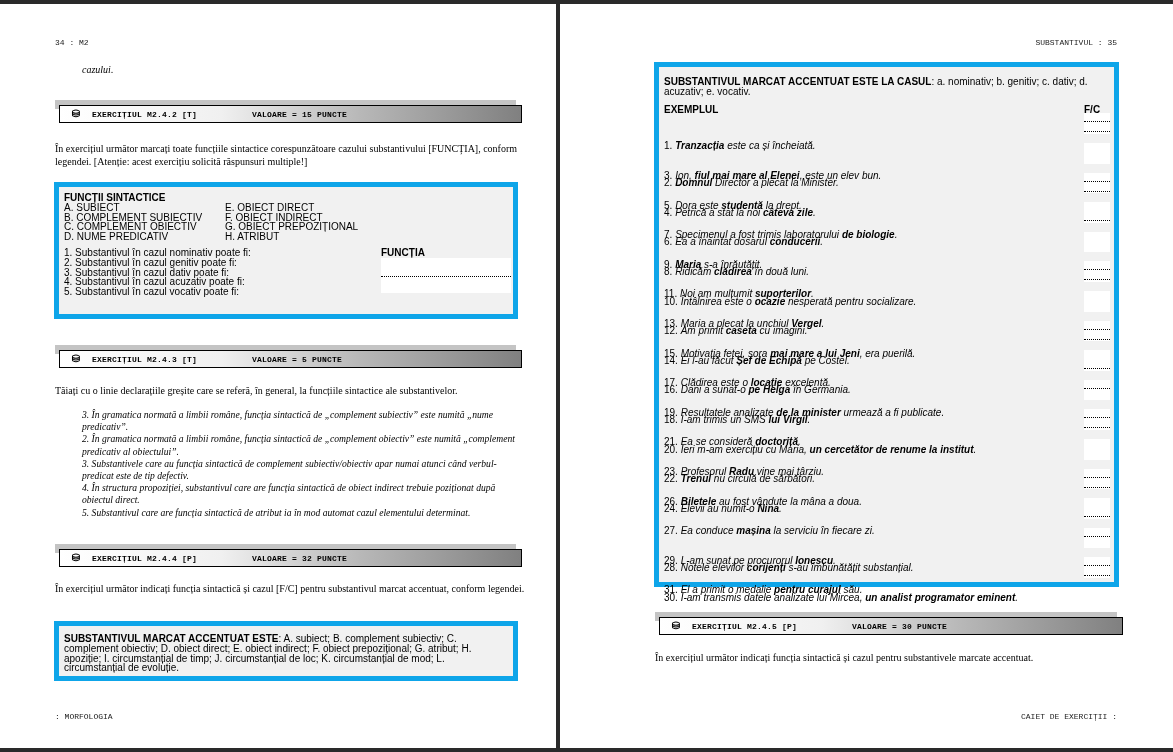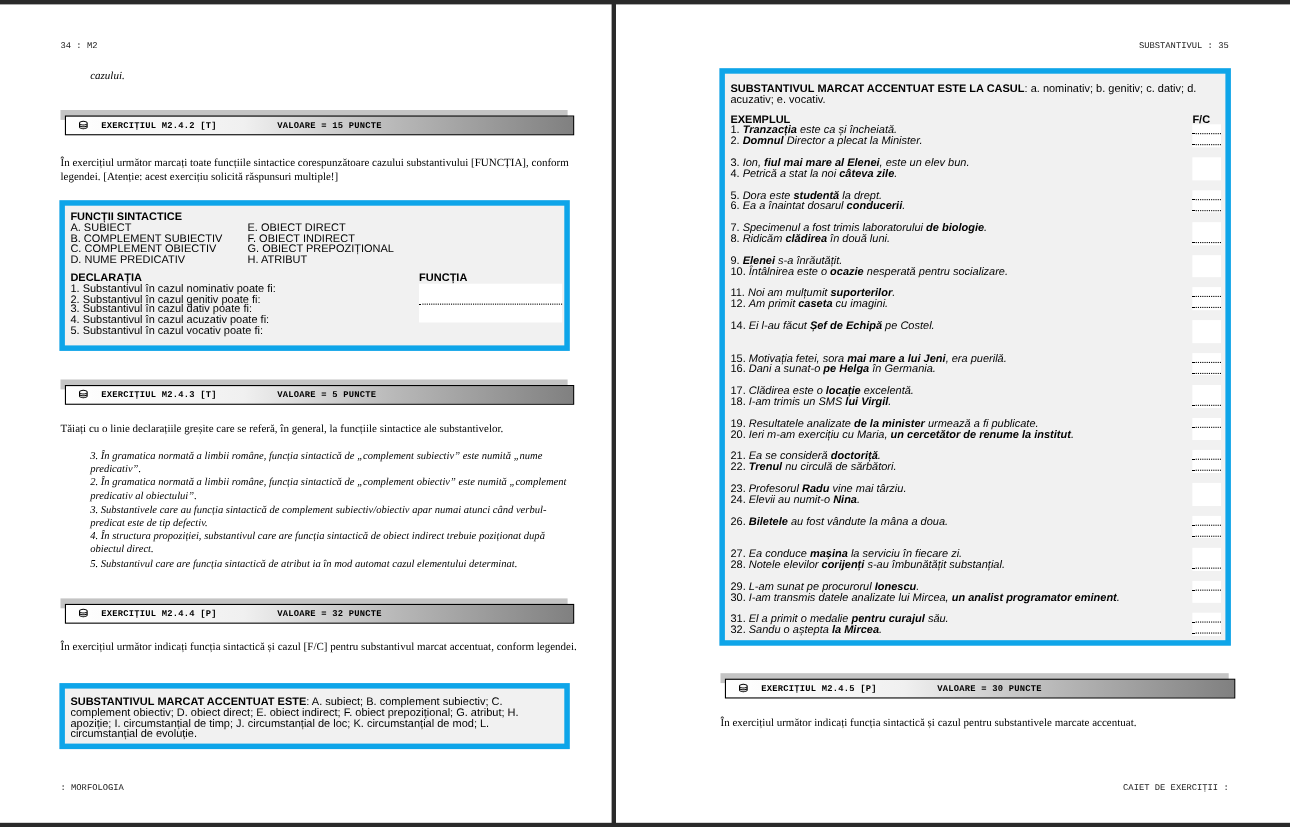--- a/index.html
+++ b/index.html
@@ -18,21 +18,21 @@
   .ex-head .title { width:160px; }
   .box { position:absolute; border:5px solid #0ea5e9; background:#f1f1f1; font-family:Liberation Sans, sans-serif; font-size:10px; line-height:9.8px; box-sizing:border-box; }
   .b { font-weight:bold; }
   .grid3 { display:grid; grid-template-columns:161px 157px auto; }
   .answer-area { background:#fff; }
   .dots { border-bottom:1px dotted #000; }
   .italic { font-style:italic; }
   .list-items div { margin:0; }
   .fc-cell { position:absolute; width:26px; background:#fff; }
   .fc-dot { position:absolute; left:0; width:26px; border-bottom:1px dotted #000; height:0; }
-  .ex-line { white-space:nowrap; }
+  .ex-line { white-space:nowrap;margin-top:27px; }
 </style>
 </head>
 <body>
 
 <div class="page page-left">
   <div class="run-head" style="left:55px; top:34px;">34 : M2</div>
   <div class="serif-par italic" style="left:82px; top:60px;">cazului.</div>
 
   <div class="ex-head" style="left:55px; top:96px; width:467px;">
     <div class="shadow"></div>
@@ -54,21 +54,20 @@
         <div>D. NUME PREDICATIV</div>
       </div>
       <div>
         <div>E. OBIECT DIRECT</div>
         <div>F. OBIECT INDIRECT</div>
         <div>G. OBIECT PREPOZIȚIONAL</div>
         <div>H. ATRIBUT</div>
       </div>
     </div>
     <div style="position:relative; margin-top:6px;">
-      <div class="b">DECLARAȚIA</div>
       <div class="b" style="position:absolute; left:317px; top:0;">FUNCȚIA</div>
       <div>1. Substantivul în cazul nominativ poate fi:</div>
       <div>2. Substantivul în cazul genitiv poate fi:</div>
       <div>3. Substantivul în cazul dativ poate fi:</div>
       <div>4. Substantivul în cazul acuzativ poate fi:</div>
       <div>5. Substantivul în cazul vocativ poate fi:</div>
       <div class="answer-area" style="position:absolute; left:317px; top:10px; width:130px; height:35px;"></div>
       <div class="answer-area dots" style="position:absolute; left:317px; top:10px; width:130px; height:18px;"></div>
       <div class="answer-area" style="position:absolute; left:317px; top:37px; width:130px; height:8px;"></div>
     </div>
@@ -139,33 +138,34 @@
           </div>
         </div>
         <div style="position: absolute; left: 0px; top: 88.8px; width: 455px;">
           <div class="ex-line"><span>7. </span><span class="italic">Specimenul a fost trimis laboratorului </span><span class="b italic">de biologie</span><span class="italic">.</span></div>
           <div class="ex-line"><span>8. </span><span class="italic">Ridicăm </span><span class="b italic">clădirea</span><span class="italic"> în două luni.</span></div>
           <div class="fc-cell" style="left: 420px; top: -1px; height: 20.6px;">
             <div class="fc-dot" style="top: 18px;"></div>
           </div>
         </div>
         <div style="position: absolute; left: 0px; top: 118.4px; width: 455px;">
-          <div class="ex-line"><span>9. </span><span class="italic"></span><span class="b italic">Elenei</span><span class="italic"> s-a înrăutățit.</span></div>
+          <div class="ex-line"><span>9. </span><span class="italic"></span><span class="b italic">Maria</span><span class="italic"> s-a înrăutățit.</span></div>
           <div class="ex-line"><span>10. </span><span class="italic">Întâlnirea este o </span><span class="b italic">ocazie</span><span class="italic"> nesperată pentru socializare.</span></div>
           <div class="fc-cell" style="left: 420px; top: -1px; height: 20.6px;"></div>
         </div>
         <div style="position: absolute; left: 0px; top: 148px; width: 455px;">
           <div class="ex-line"><span>11. </span><span class="italic">Noi am mulțumit </span><span class="b italic">suporterilor</span><span class="italic">.</span></div>
           <div class="ex-line"><span>12. </span><span class="italic">Am primit </span><span class="b italic">caseta</span><span class="italic"> cu imagini.</span></div>
           <div class="fc-cell" style="left: 420px; top: -1px; height: 20.6px;">
             <div class="fc-dot" style="top: 8px;"></div>
             <div class="fc-dot" style="top: 18px;"></div>
           </div>
         </div>
         <div style="position: absolute; left: 0px; top: 177.6px; width: 455px;">
+          <div class="ex-line"><span>13. </span><span class="italic">Maria a plecat la unchiul </span><span class="b italic">Vergel</span><span class="italic">.</span></div>
           <div class="ex-line"><span>14. </span><span class="italic">Ei l-au făcut </span><span class="b italic">Șef de Echipă</span><span class="italic"> pe Costel.</span></div>
           <div class="fc-cell" style="left: 420px; top: -1px; height: 20.6px;"></div>
         </div>
         <div style="position: absolute; left: 0px; top: 207.2px; width: 455px;">
           <div class="ex-line"><span>15. </span><span class="italic">Motivația fetei, sora </span><span class="b italic">mai mare a lui Jeni</span><span class="italic">, era puerilă.</span></div>
           <div class="ex-line"><span>16. </span><span class="italic">Dani a sunat-o </span><span class="b italic">pe Helga</span><span class="italic"> în Germania.</span></div>
           <div class="fc-cell" style="left: 420px; top: -1px; height: 20.6px;">
             <div class="fc-dot" style="top: 8px;"></div>
             <div class="fc-dot" style="top: 18px;"></div>
           </div>

